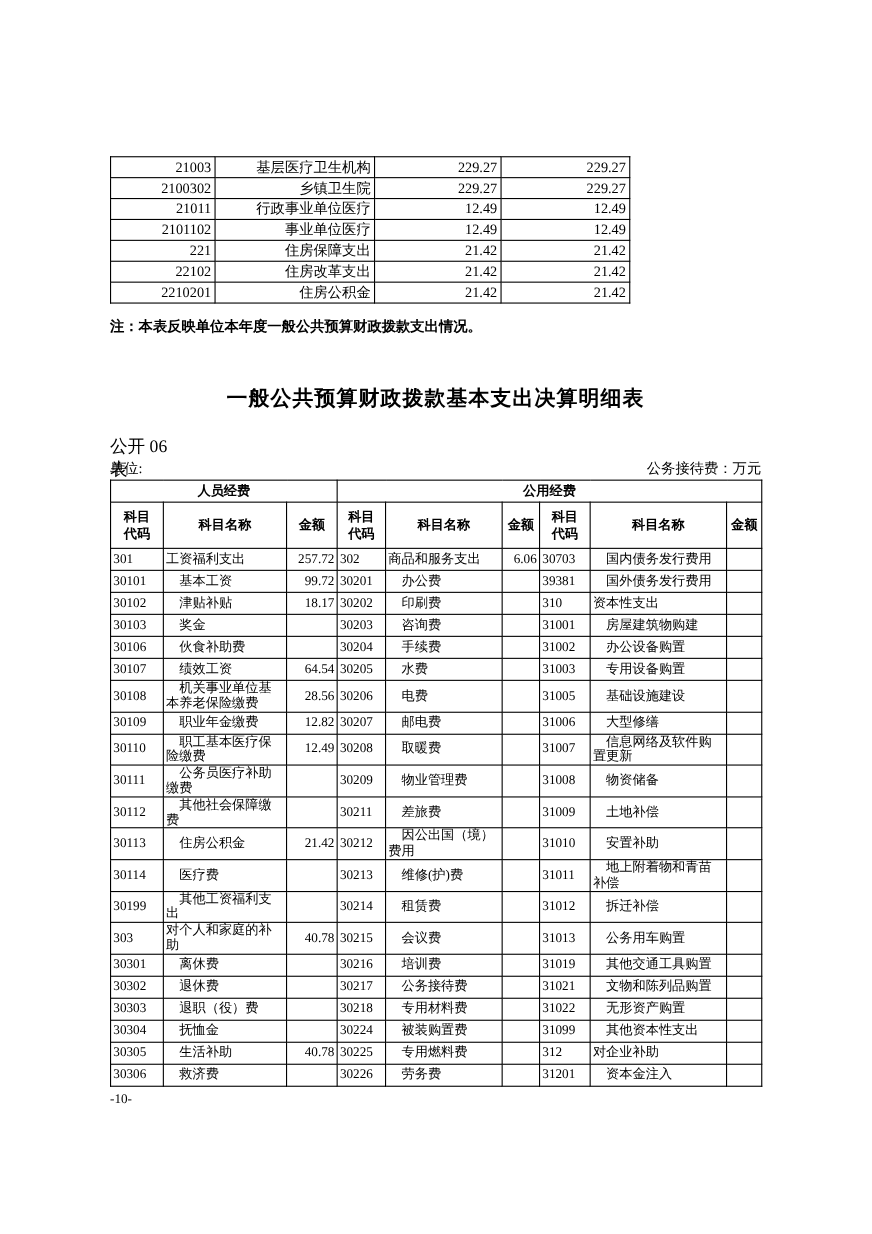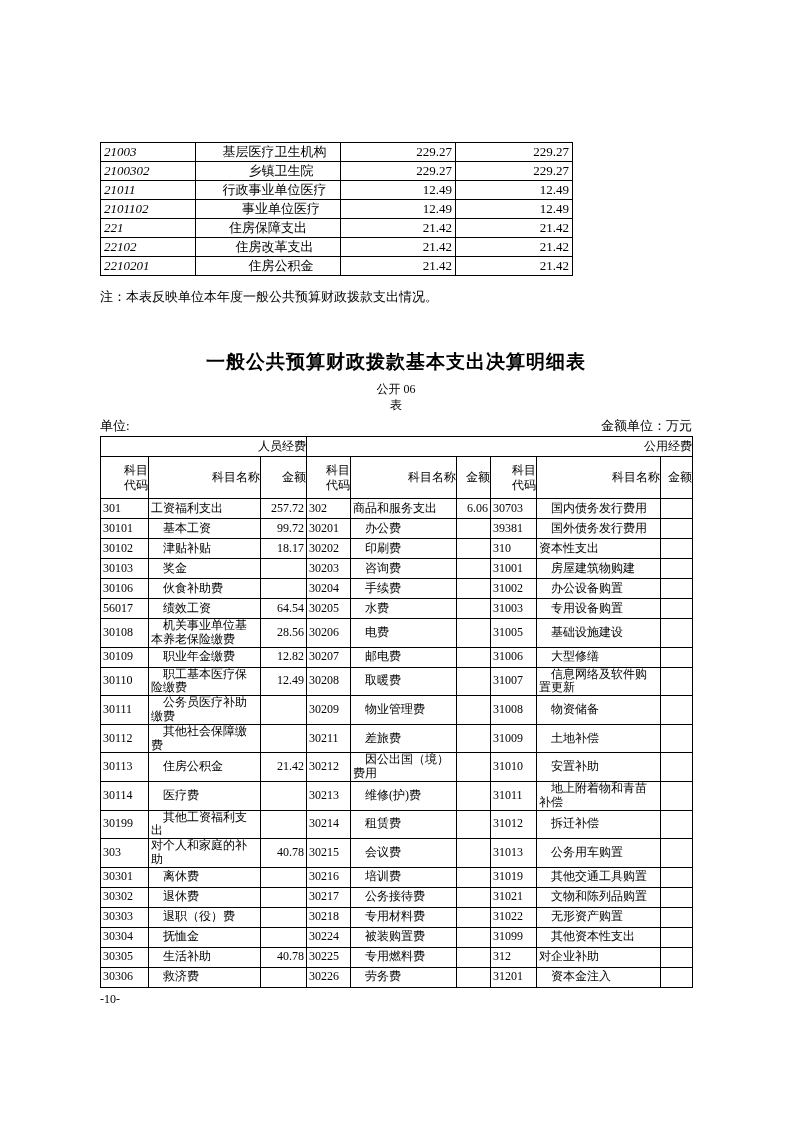--- a/index.html
+++ b/index.html
@@ -11,40 +11,40 @@
     color:#000;
     font-family:"Liberation Serif","DejaVu Serif",serif;
     overflow:hidden;
   }
   table { border-collapse:collapse; table-layout:fixed; }
   td, th { border:1px solid #000; font-weight:normal; overflow:hidden; vertical-align:middle; }
 
   
   .top-table { position:absolute; left:100px; top:142px; width:472px; font-size:13px; }
   .top-table td { height:19px; padding:0 3px; line-height:1.15; }
-  .top-table td.code { text-align:left;font-style:italic; }
-  .top-table td.name { text-align:center; white-space:pre-wrap;margin-left:16px; }
+  .top-table td.code { text-align:right; }
+  .top-table td.name { text-align:right; white-space:pre-wrap;margin-left:16px; }
   .top-table td.amt  { text-align:right; }
 
-  .note { position:absolute; left:100px; top:289px; width:592px; font-size:13px; line-height:1.2; }
+  .note { position:absolute; left:100px; top:289px; width:592px; font-size:13px; line-height:1.2;font-weight:bold; }
 
   .title {
     position:absolute; left:100px; top:349px; width:592px;
     text-align:center; font-size:19px; font-weight:bold;
     font-family:"Liberation Sans","DejaVu Sans",sans-serif;
     letter-spacing:1px;
   }
 
-  .doc-code { position:absolute; left:100px; top:382px; width:592px; text-align:center; font-size:12px; line-height:1.3; }
+  .doc-code { position:absolute; left:100px; top:397px; width:592px; text-align:left; font-size:16px; line-height:1.3; }
 
   .unit-line { position:absolute; left:100px; top:417px; width:592px; display:flex; justify-content:space-between; font-size:13px;gap:32px; }
 
   
   .detail-table { position:absolute; left:100px; top:436px; width:592px; font-size:12px; }
-  .detail-table th { text-align:right; line-height:1.2; }
+  .detail-table th { text-align:center; line-height:1.2;font-weight:bold; }
   .detail-table .group-row th { height:20px; }
   .detail-table .colhead-row th { height:42px; }
   .detail-table th.code { white-space:pre-line; }
   .detail-table td { height:20px; padding:0 2px; line-height:1.15; }
   .detail-table td.code { text-align:left; }
   .detail-table td.name { text-align:left; white-space:pre-wrap; }
   .detail-table td.amt  { text-align:right; }
 
   .page-number { position:absolute; left:100px; top:992px; width:592px; font-size:12px; }
 </style>
@@ -110,21 +110,21 @@
 
   <div class="title">一般公共预算财政拨款基本支出决算明细表</div>
 
   <div class="doc-code">
     <div>公开 06</div>
     <div>表</div>
   </div>
 
   <div class="unit-line">
     <span>单位:</span>
-    <span>金额单位：万元</span>
+    <span>公务接待费：万元</span>
   </div>
 
   <table class="detail-table">
     <colgroup>
       <col style="width:48px">
         <col style="width:112px">
         <col style="width:46px">
       <col style="width:44px">
         <col style="width:106px">
         <col style="width:34px">
@@ -202,21 +202,21 @@
           <td class="name">　伙食补助费</td>
           <td class="amt"></td>
           <td class="code">30204</td>
           <td class="name">　手续费</td>
           <td class="amt"></td>
           <td class="code">31002</td>
           <td class="name">　办公设备购置</td>
           <td class="amt"></td>
         </tr>
         <tr>
-          <td class="code">56017</td>
+          <td class="code">30107</td>
           <td class="name">　绩效工资</td>
           <td class="amt">64.54</td>
           <td class="code">30205</td>
           <td class="name">　水费</td>
           <td class="amt"></td>
           <td class="code">31003</td>
           <td class="name">　专用设备购置</td>
           <td class="amt"></td>
         </tr>
         <tr>

